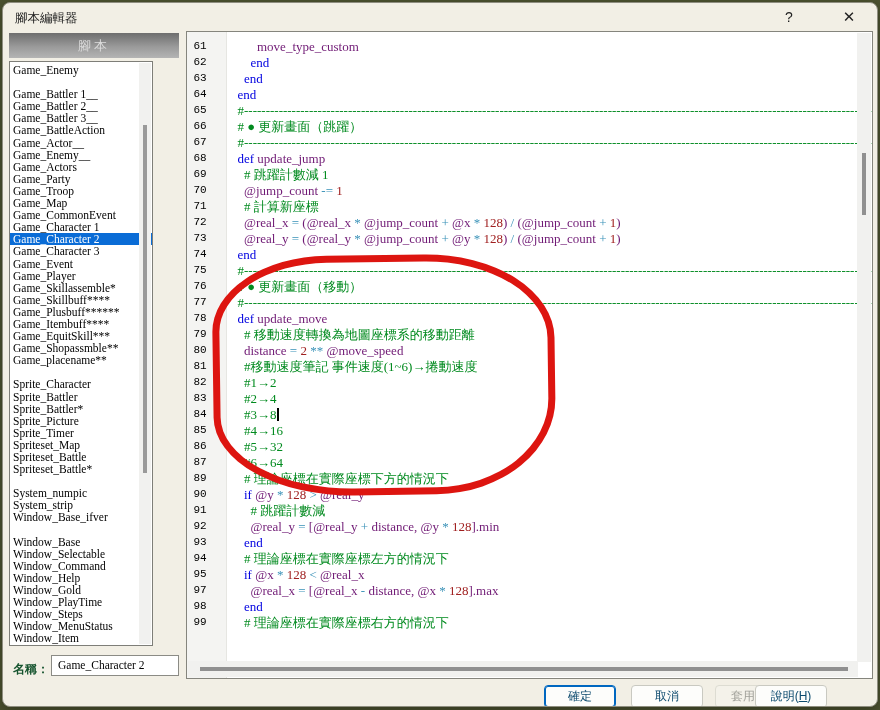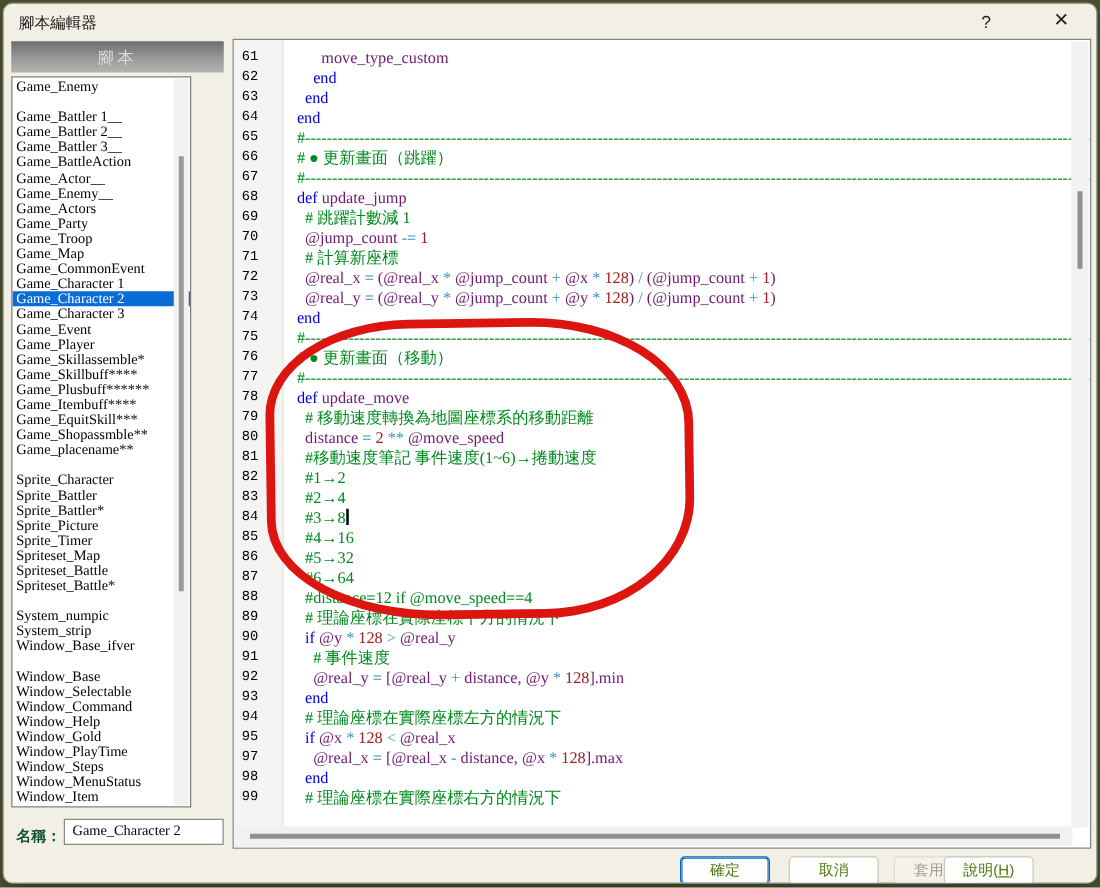--- a/index.html
+++ b/index.html
@@ -76,21 +76,21 @@
     border:7px solid #dd1510;
     border-radius: 115px 130px 120px 140px / 75px 85px 95px 80px;
     transform:rotate(-0.8deg);
     pointer-events:none; z-index:20;
   }
 
   
   .btn {
     position:absolute; top:682px; width:72px; height:23px;
     background:#fdfdfb; border:1px solid #c9c9c1; border-radius:4px;
-    font-size:12px; text-align:center; line-height:21px; color:#4d7c0f;
+    font-size:12px; text-align:center; line-height:21px; color:#0c4a6e;
   }
   .btn-ok { left:541px; border:1px solid #0067c0; box-shadow:0 0 0 1px #0067c0 inset; }
   .btn-cancel { left:628px; }
   .btn-apply { left:712px; color:#9f9f98; background:#f4f2ea; border-color:#dddcd2; }
   .btn-help { left:752px; }
   .u { text-decoration:underline; }
 </style>
 </head>
 <body>
 
@@ -186,24 +186,23 @@
         <div class="code-line"><span class="ln">78</span><span class="code-text"><span class="tk-pl">  </span><span class="tk-kw">def</span><span class="tk-pl"> update_move</span></span></div>
         <div class="code-line"><span class="ln">79</span><span class="code-text"><span class="tk-cm">    # 移動速度轉換為地圖座標系的移動距離</span></span></div>
         <div class="code-line"><span class="ln">80</span><span class="code-text"><span class="tk-pl">    distance </span><span class="tk-op">=</span><span class="tk-pl"> </span><span class="tk-num">2</span><span class="tk-pl"> </span><span class="tk-op">**</span><span class="tk-pl"> @move_speed</span></span></div>
         <div class="code-line"><span class="ln">81</span><span class="code-text"><span class="tk-cm">    #移動速度筆記 事件速度(1~6)→捲動速度</span></span></div>
         <div class="code-line"><span class="ln">82</span><span class="code-text"><span class="tk-cm">    #1→2</span></span></div>
         <div class="code-line"><span class="ln">83</span><span class="code-text"><span class="tk-cm">    #2→4</span></span></div>
         <div class="code-line"><span class="ln">84</span><span class="code-text"><span class="tk-cm">    #3→8</span><span class="caret"></span></span></div>
         <div class="code-line"><span class="ln">85</span><span class="code-text"><span class="tk-cm">    #4→16</span></span></div>
         <div class="code-line"><span class="ln">86</span><span class="code-text"><span class="tk-cm">    #5→32</span></span></div>
         <div class="code-line"><span class="ln">87</span><span class="code-text"><span class="tk-cm">    #6→64</span></span></div>
-        <div class="code-line"><span class="ln">88</span><span class="code-text"><span class="tk-cm">    #distance=12 if @move_speed==4</span></span></div>
         <div class="code-line"><span class="ln">89</span><span class="code-text"><span class="tk-cm">    # 理論座標在實際座標下方的情況下</span></span></div>
         <div class="code-line"><span class="ln">90</span><span class="code-text"><span class="tk-pl">    </span><span class="tk-kw">if</span><span class="tk-pl"> @y </span><span class="tk-op">*</span><span class="tk-pl"> </span><span class="tk-num">128</span><span class="tk-pl"> </span><span class="tk-op">&gt;</span><span class="tk-pl"> @real_y</span></span></div>
-        <div class="code-line"><span class="ln">91</span><span class="code-text"><span class="tk-cm">      # 事件速度</span></span></div>
+        <div class="code-line"><span class="ln">91</span><span class="code-text"><span class="tk-cm">      # 跳躍計數減</span></span></div>
         <div class="code-line"><span class="ln">92</span><span class="code-text"><span class="tk-pl">      @real_y </span><span class="tk-op">=</span><span class="tk-pl"> [@real_y </span><span class="tk-op">+</span><span class="tk-pl"> distance, @y </span><span class="tk-op">*</span><span class="tk-pl"> </span><span class="tk-num">128</span><span class="tk-pl">].min</span></span></div>
         <div class="code-line"><span class="ln">93</span><span class="code-text"><span class="tk-pl">    </span><span class="tk-kw">end</span></span></div>
         <div class="code-line"><span class="ln">94</span><span class="code-text"><span class="tk-cm">    # 理論座標在實際座標左方的情況下</span></span></div>
         <div class="code-line"><span class="ln">95</span><span class="code-text"><span class="tk-pl">    </span><span class="tk-kw">if</span><span class="tk-pl"> @x </span><span class="tk-op">*</span><span class="tk-pl"> </span><span class="tk-num">128</span><span class="tk-pl"> </span><span class="tk-op">&lt;</span><span class="tk-pl"> @real_x</span></span></div>
         <div class="code-line"><span class="ln">97</span><span class="code-text"><span class="tk-pl">      @real_x </span><span class="tk-op">=</span><span class="tk-pl"> [@real_x </span><span class="tk-op">-</span><span class="tk-pl"> distance, @x </span><span class="tk-op">*</span><span class="tk-pl"> </span><span class="tk-num">128</span><span class="tk-pl">].max</span></span></div>
         <div class="code-line"><span class="ln">98</span><span class="code-text"><span class="tk-pl">    </span><span class="tk-kw">end</span></span></div>
         <div class="code-line"><span class="ln">99</span><span class="code-text"><span class="tk-cm">    # 理論座標在實際座標右方的情況下</span></span></div>
       </div>
     <div class="v-scrollbar">
       <div class="thumb"></div>

